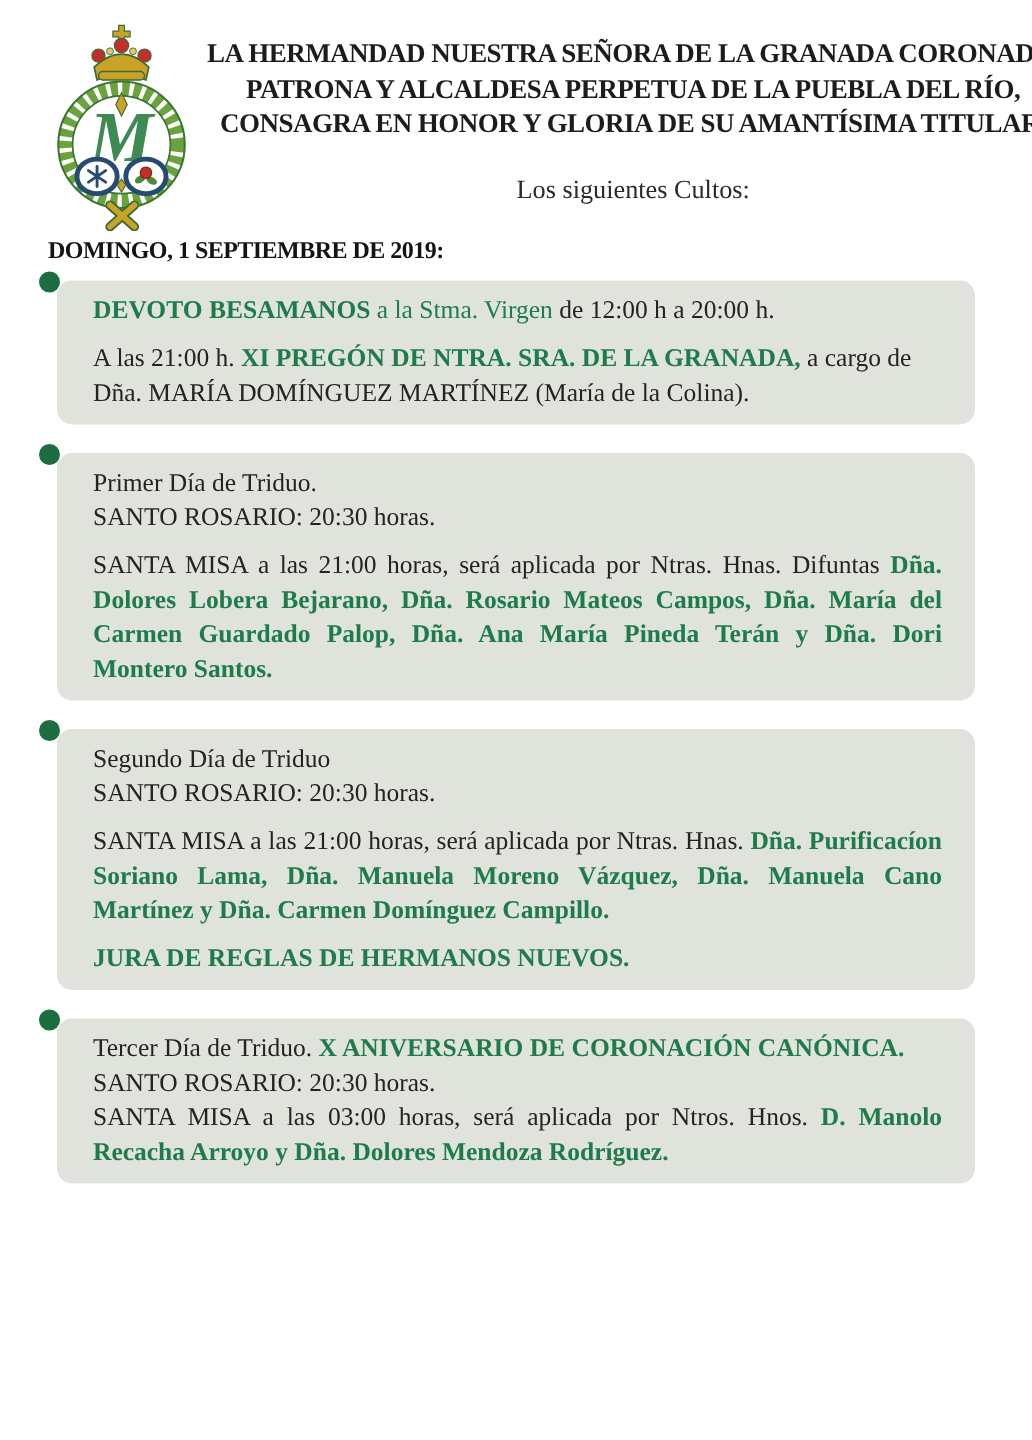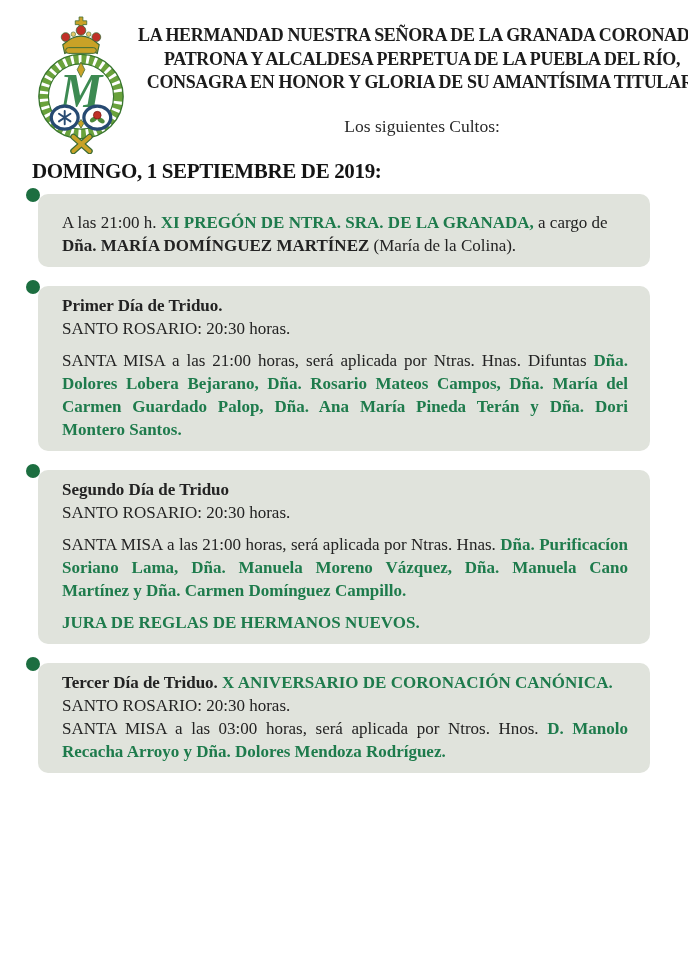--- a/index.html
+++ b/index.html
@@ -22,37 +22,37 @@
   .h-line{
     font-weight:bold;font-size:18px;line-height:23.5px;color:#1c1c1c;
     letter-spacing:-0.35px;white-space:nowrap;
   }
   .subtitle{font-size:17.5px;margin-top:21px;color:#2a2a2a;}
   
   .sections{position:relative;}
   .section{margin:19px 38px 0 38px;}
   .section.first{margin-top:11px;}
   .sec-heading{
-    font-size:21px;font-weight:bold;color:#141414;
+    font-size:16px;font-weight:bold;color:#141414;
     letter-spacing:-0.35px;margin-left:-6px;white-space:nowrap;
   }
   .sec-box{
     position:relative;margin-top:10px;background:var(--boxbg);
     border-radius:10px;padding:8px 22px 10px 24px;
     font-size:17px;line-height:23px;color:var(--ink);
   }
   .bullet{
     position:absolute;left:-12px;top:-6px;width:14px;height:14px;
     border-radius:50%;background:var(--bullet);
   }
   .sec-box p{margin:0;}
   .sec-box p.gap{margin-top:9px;}
   .sec-box p.justify{text-align:justify;}
   .r-black{color:var(--ink);}
-  .r-black-bold{color:var(--ink);font-weight:bold;}
+  .r-black-bold{color:var(--ink);font-weight:normal;}
   .r-green{color:var(--green);}
   .r-green-bold{color:var(--green);font-weight:bold;}
 </style>
 </head>
 <body>
 
 <div class="page">
 
   <div class="header">
 
@@ -99,20 +99,21 @@
       <div class="h-line">CONSAGRA EN HONOR Y GLORIA DE SU AMANTÍSIMA TITULAR,</div>
       <div class="subtitle">Los siguientes Cultos:</div>
     </div>
   </div>
 
   <div class="sections">
       <div class="section first">
         <div class="sec-heading">DOMINGO, 1 SEPTIEMBRE DE 2019:</div>
         <div class="sec-box">
           <span class="bullet"></span>
+          <p><span class="r-green-bold">DEVOTO BESAMANOS</span><span class="r-green"> a la Stma. Virgen </span><span class="r-black">de 12:00 h a 20:00 h.</span></p>
           <p class="gap "><span class="r-black">A las 21:00 h. </span><span class="r-green-bold">XI PREGÓN DE NTRA. SRA. DE LA GRANADA,</span><span class="r-black"> a cargo de </span><span class="r-black-bold">Dña. MARÍA DOMÍNGUEZ MARTÍNEZ</span><span class="r-black"> (María de la Colina).</span></p>
         </div>
       </div>
       <div class="section">
         <div class="sec-box">
           <span class="bullet"></span>
           <p><span class="r-black-bold">Primer Día de Triduo.</span></p>
           <p><span class="r-black">SANTO ROSARIO: 20:30 horas.</span></p>
           <p class="gap justify"><span class="r-black">SANTA MISA a las 21:00 horas, será aplicada por Ntras. Hnas. Difuntas </span><span class="r-green-bold">Dña. Dolores Lobera Bejarano, Dña. Rosario Mateos Campos, Dña. María del Carmen Guardado Palop, Dña. Ana María Pineda Terán y Dña. Dori Montero Santos.</span></p>
         </div>

